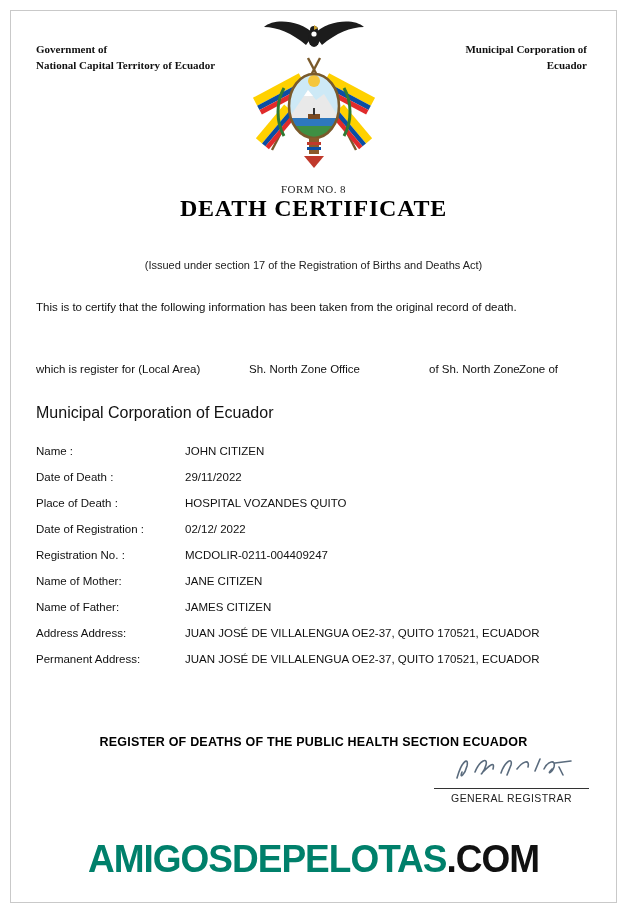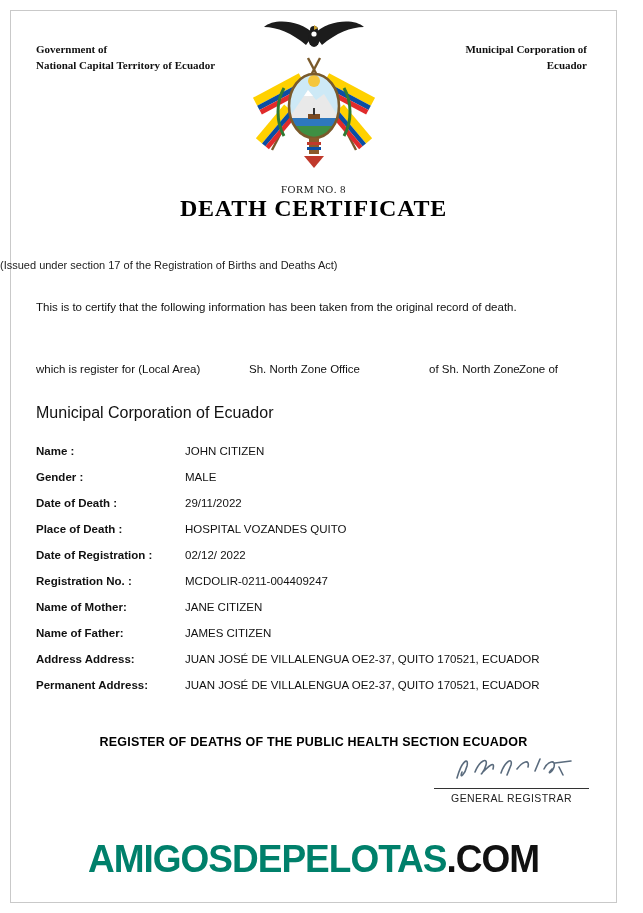--- a/index.html
+++ b/index.html
@@ -11,32 +11,32 @@
   .hdr { position:absolute; top:42px; font-family:"Liberation Serif", serif; font-weight:bold; font-size:11px; line-height:1.45; color:#111; }
   .hdr-left  { left:36px; text-align:left; }
   .hdr-right { right:40px; text-align:right; }
 
   .coa { position:absolute; top:18px; left:50%; transform:translateX(-50%); }
 
   .form-no { position:absolute; top:183px; left:0; width:100%; text-align:center;
              font-family:"Liberation Serif", serif; font-size:11px; letter-spacing:.4px; color:#222; }
   .title   { position:absolute; top:195px; left:0; width:100%; text-align:center;
              font-family:"Liberation Serif", serif; font-weight:bold; font-size:24px; letter-spacing:.8px; color:#000; }
-  .subtitle{ position:absolute; top:259px; left:0; width:100%; font-size:11px; color:#222; }
+  .subtitle{ position:absolute; top:259px; left:0; width:100%; text-align:center; font-size:11px; color:#222; }
 
   .certify { position:absolute; top:301px; left:36px; right:36px; font-size:11.5px; color:#111; }
 
   .regline { position:absolute; top:363px; left:0; width:100%; height:16px; font-size:11.5px; color:#111; }
   .regline span { position:absolute; white-space:nowrap; }
   .rl-1 { left:36px; }  .rl-2 { left:249px; } .rl-3 { left:397px;margin-left:32px; } .rl-4 { left:519px; }
   .regline2 { position:absolute; top:404px; left:36px; font-size:16px; color:#111; }
 
   .fields { position:absolute; top:445px; left:36px; right:36px; }
   .field-row { position:relative; height:26px; }
-  .field-label { position:absolute; left:0; top:0; font-weight:bold; font-size:11.5px; color:#111; }
+  .field-label { position:absolute; left:0; top:0; font-weight:normal; font-size:11.5px; color:#111; }
   .field-value { position:absolute; left:149px; top:0; font-size:11.5px; color:#111; white-space:nowrap; }
 
   .footer-title { position:absolute; top:735px; left:0; width:100%; text-align:center;
                   font-weight:bold; font-size:12.5px; letter-spacing:.2px; color:#000; }
 
   .sign-block { position:absolute; top:752px; right:38px; width:155px; text-align:center; }
   .sign-svg { display:block; margin:0 auto; }
   .sign-line { border-top:1px solid #333; margin-top:2px; }
   .registrar { font-size:10.5px; letter-spacing:.4px; color:#222; padding-top:3px; }
 
@@ -137,24 +137,20 @@
     <span class="rl-4">Zone of</span>
   </div>
   <div class="regline2">Municipal Corporation of Ecuador</div>
 
   <div class="fields">
     <div class="field-row">
       <span class="field-label">Name :</span>
       <span class="field-value">JOHN CITIZEN</span>
     </div>
     <div class="field-row">
-      <span class="field-label">Gender :</span>
-      <span class="field-value">MALE</span>
-    </div>
-    <div class="field-row">
       <span class="field-label">Date of Death :</span>
       <span class="field-value">29/11/2022</span>
     </div>
     <div class="field-row">
       <span class="field-label">Place of Death :</span>
       <span class="field-value">HOSPITAL VOZANDES QUITO</span>
     </div>
     <div class="field-row">
       <span class="field-label">Date of Registration :</span>
       <span class="field-value">02/12/ 2022</span>

